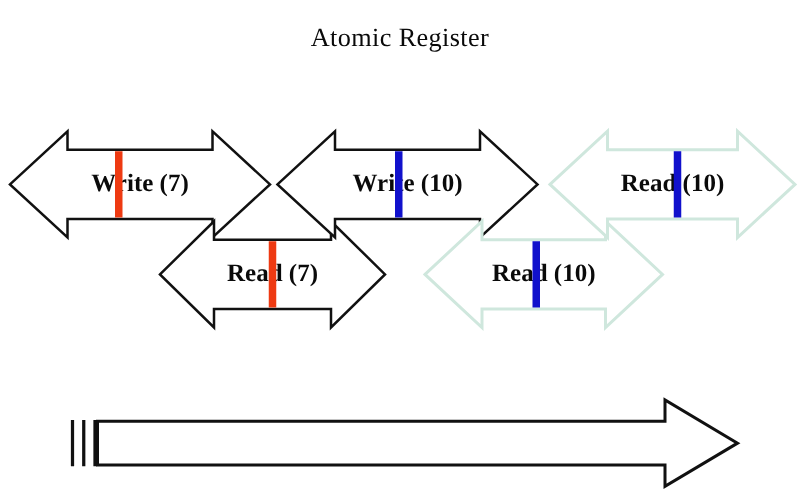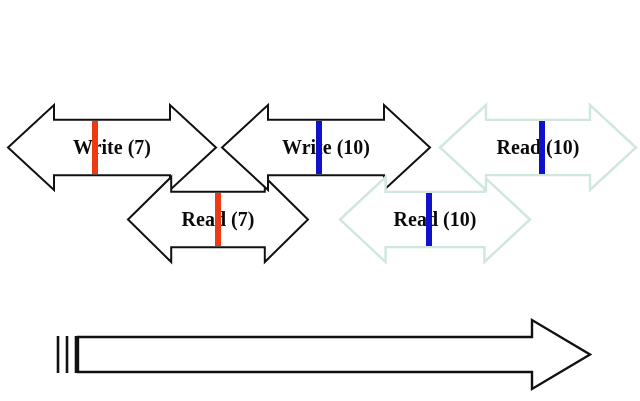--- a/index.html
+++ b/index.html
@@ -69,20 +69,21 @@
   .timeline svg {
     display: block;
     overflow: visible;
   }
 </style>
 </head>
 <body>
 
 <div id="canvas">
 
+  <div class="title">Atomic Register</div>
 
   <div class="op" id="op-write-7" style="left: 8px; top: 105px; width: 208px; height: 85px;">
     <svg width="208" height="85" viewBox="0 0 208 85">
         <polygon points="0.00,42.50 46.00,0.00 46.00,14.87 162.00,14.87 162.00,0.00 208.00,42.50 162.00,85.00 162.00,70.13 46.00,70.13 46.00,85.00" fill="#ffffff" stroke="#111111" stroke-width="2" stroke-linejoin="miter"></polygon>
       </svg>
     <div class="marker" style="background: rgb(238, 58, 18); width: 6px; left: 84.4px; top: 15.9px; height: 53.3px;"></div>
     <div class="op-label">Write (7)</div>
   </div>
 
   <div class="op" id="op-read-7" style="left: 128px; top: 177px; width: 180px; height: 85px;">

